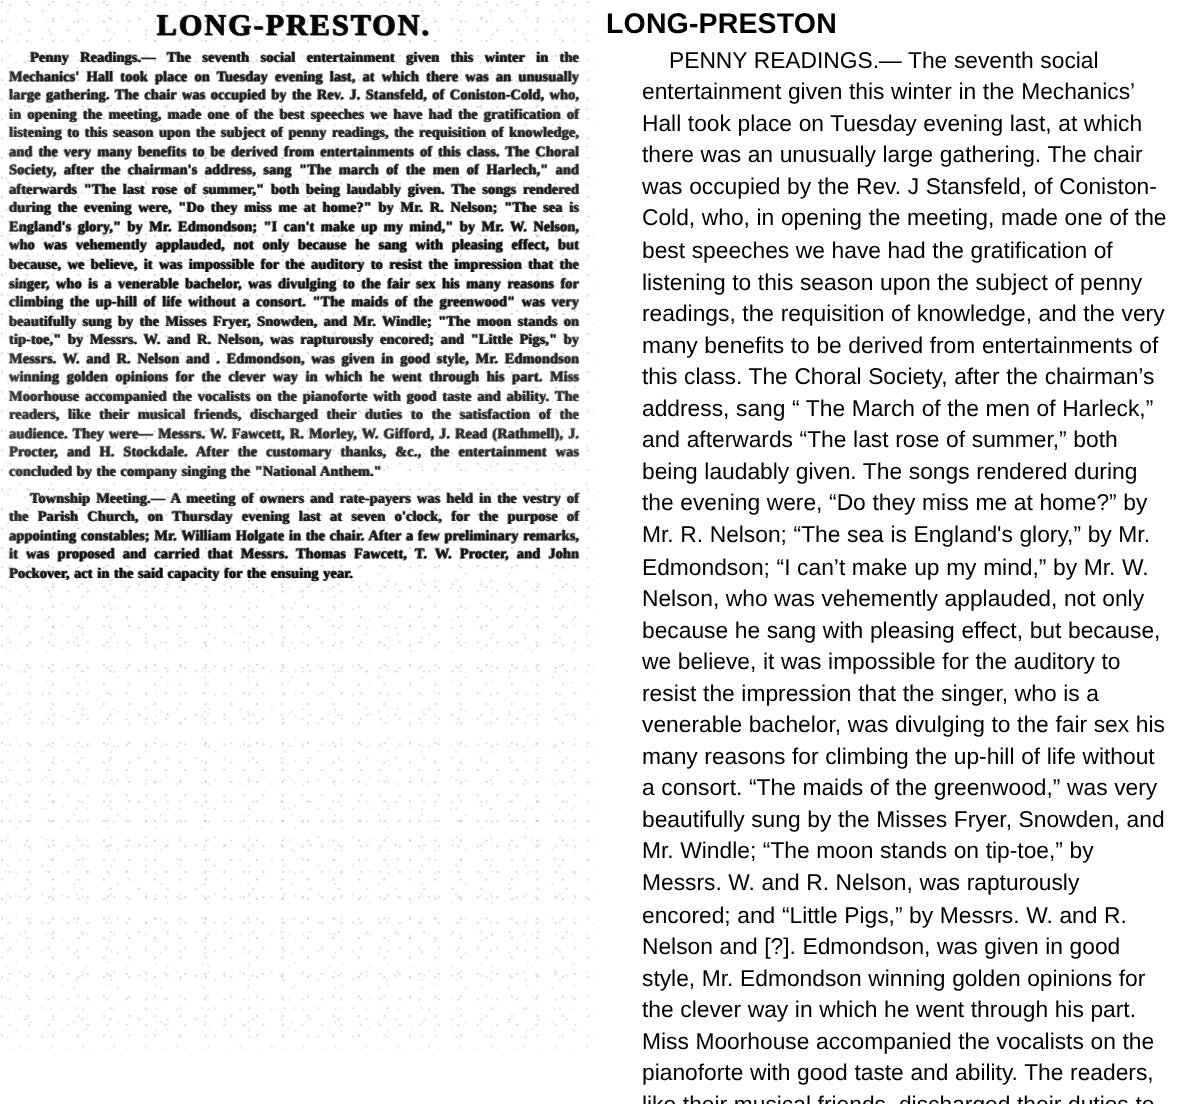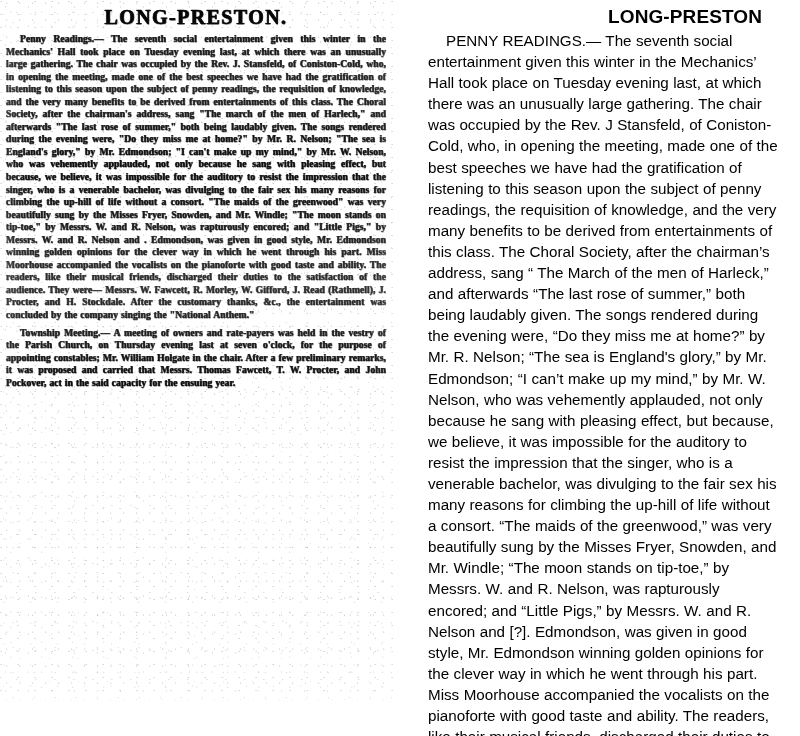--- a/index.html
+++ b/index.html
@@ -127,21 +127,21 @@
     left: 404px;
     top: 0px;
     width: 380px;
     height: 736px;
   }
 
   .transcript-head {
     font-family: "Liberation Sans", sans-serif;
     font-weight: bold;
     font-size: 19px;
-    text-align: right;
+    text-align: left;
     letter-spacing: 0.1px;
     margin: 6px 0 2px 0;
     padding-right: 22px;
     color: #000;
   }
 
   .transcript-body {
     font-family: "Liberation Sans", sans-serif;
     font-size: 15.2px;
     line-height: 21.1px;

